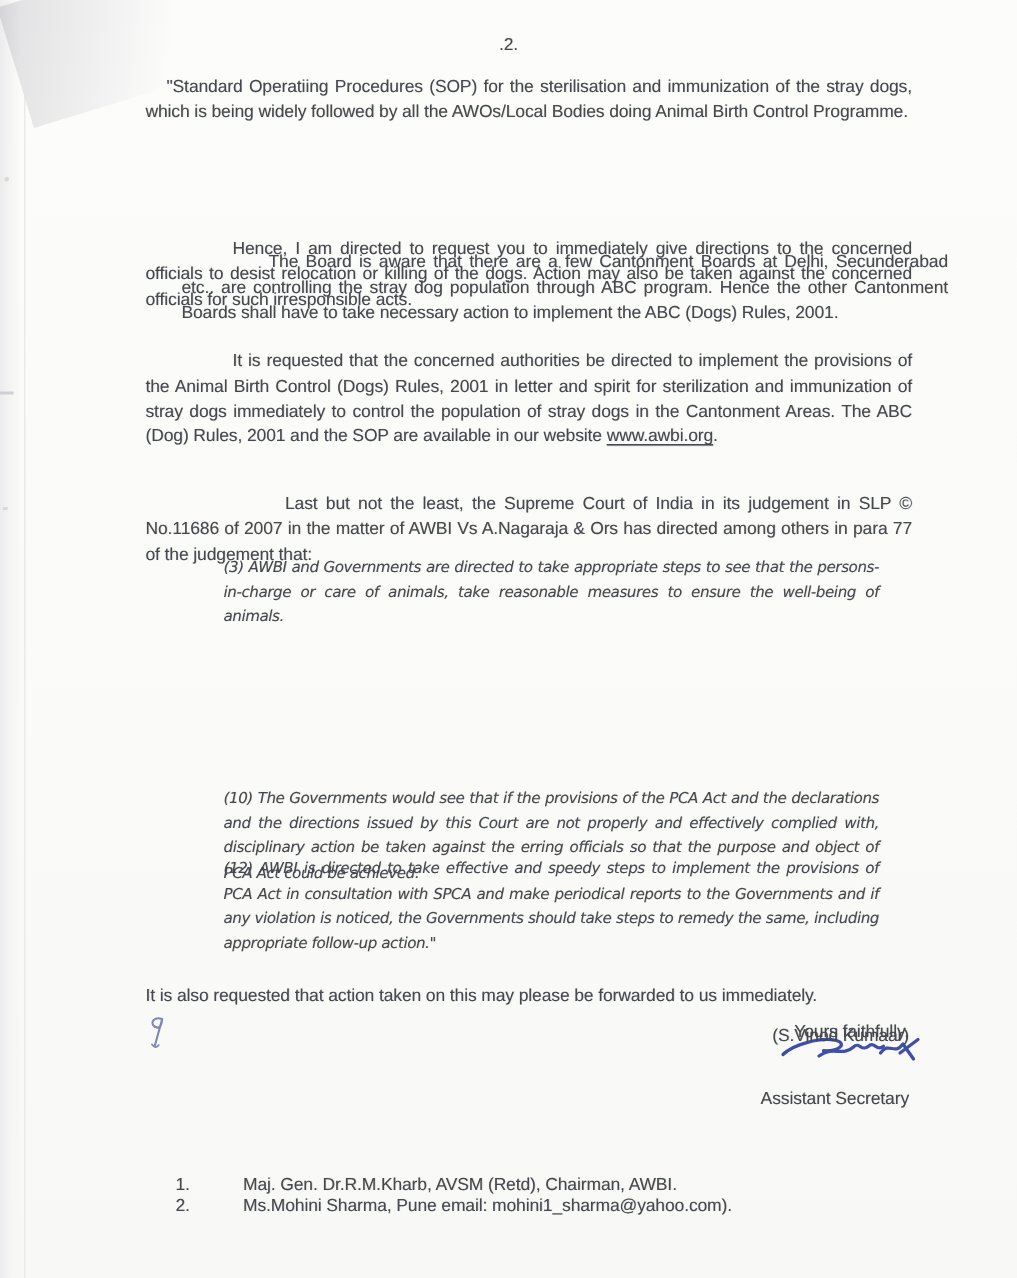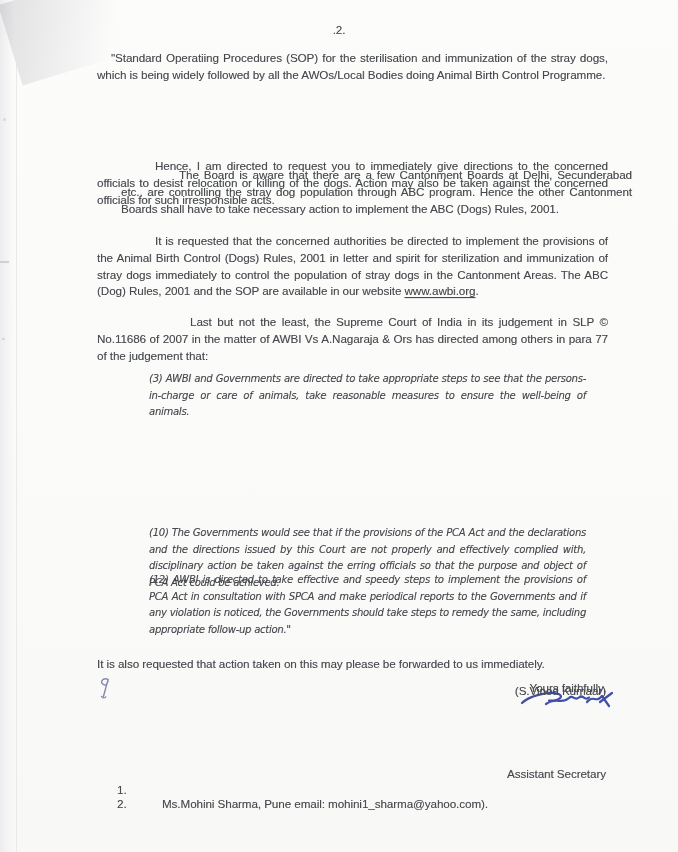--- a/index.html
+++ b/index.html
@@ -52,21 +52,21 @@
   <div class="txt page-num">.2.</div>
 
   <div class="txt body-par indent-14" style="top:50px;">"Standard Operatiing Procedures (SOP) for the sterilisation and immunization of the stray dogs, which is being widely followed by all the AWOs/Local Bodies doing Animal Birth Control Programme.</div>
 
   <div class="txt body-par indent-58" style="top:110px;margin-top:48px;">Hence, I am directed to request you to immediately give directions to the concerned officials to desist relocation or killing of the dogs. Action may also be taken against the concerned officials for such irresponsible acts.</div>
 
   <div class="txt body-par indent-58" style="top:167px;margin-left:24px;">The Board is aware that there are a few Cantonment Boards at Delhi, Secunderabad etc.. are controlling the stray dog population through ABC program. Hence the other Cantonment Boards shall have to take necessary action to implement the ABC (Dogs) Rules, 2001.</div>
 
   <div class="txt body-par indent-58" style="top:233px;"><span>It is requested that the concerned authorities be directed to implement the provisions of the Animal Birth Control (Dogs) Rules, 2001 in letter and spirit for sterilization and immunization of stray dogs immediately to control the population of stray dogs in the Cantonment Areas. The ABC (Dog) Rules, 2001 and the SOP are available in our website </span><span class="weblink">www.awbi.org</span><span>.</span></div>
 
-  <div class="txt body-par indent-93" style="top:314px;">Last but not the least, the Supreme Court of India in its judgement in SLP © No.11686 of 2007 in the matter of AWBI Vs A.Nagaraja &amp; Ors has directed among others in para 77 of the judgement that:</div>
+  <div class="txt body-par indent-93" style="top:328px;">Last but not the least, the Supreme Court of India in its judgement in SLP © No.11686 of 2007 in the matter of AWBI Vs A.Nagaraja &amp; Ors has directed among others in para 77 of the judgement that:</div>
 
   <div class="txt quote-par" style="top:371px;">(3) AWBI and Governments are directed to take appropriate steps to see that the persons-in-charge or care of animals, take reasonable measures to ensure the well-being of animals.</div>
   <div class="txt quote-par" style="top:487px;margin-top:38px;">(10) The Governments would see that if the provisions of the PCA Act and the declarations and the directions issued by this Court are not properly and effectively complied with, disciplinary action be taken against the erring officials so that the purpose and object of PCA Act could be achieved.</div>
   <div class="txt quote-par" style="top:572px;">(12) AWBI is directed to take effective and speedy steps to implement the provisions of PCA Act in consultation with SPCA and make periodical reports to the Governments and if any violation is noticed, the Governments should take steps to remedy the same, including appropriate follow-up action."</div>
 
   <div class="txt" style="left:97px;top:656px;width:520px;">It is also requested that action taken on this may please be forwarded to us immediately.</div>
 
   <svg class="penmark-svg" width="16" height="28" viewBox="0 0 16 28">
     <path d="M11,3 C4,1.5 2.5,8.5 8.5,9 C10.5,9.2 11,5.5 11,3 L8,21" fill="none" stroke="#8187ae" stroke-width="1.4" stroke-linecap="round"></path>
     <path d="M6,20.5 C7.5,22.5 9.5,22.5 10.5,20.5" fill="none" stroke="#8187ae" stroke-width="1.2" stroke-linecap="round"></path>
@@ -75,21 +75,22 @@
   <div class="txt close-line" style="top:681px;text-align:right;">Yours faithfully,</div>
   <svg class="sig-svg" width="95" height="26" viewBox="0 0 95 26">
     <g fill="none" stroke="#3140a2" stroke-width="2.2" stroke-linecap="round" stroke-linejoin="round" opacity="0.92">
       <path d="M3,15 C10,8 28,3.5 38,5.5 C46,7.5 41,13 30,12.5"></path>
       <path d="M27,16 C37,8.5 42,17 50,10 C54,6 55,13.5 60,9.5 C64,5.5 65,13.5 70,9.5"></path>
       <path d="M68,14 C74,6 77,16 83,8 L90,18"></path>
       <path d="M81,14 L93,5"></path>
     </g>
   </svg>
   <div class="txt close-line" style="top:684px;">(S.Vinod Kumaar)</div>
-  <div class="txt close-line" style="top:767px;">Assistant Secretary</div>
+  <div class="txt close-line" style="top:726px;">Assistant Secretary</div>
 
 
   <div class="txt copy-num" style="top:782px;">1.</div>
+  <div class="txt copy-item" style="top:782px;">Maj. Gen. Dr.R.M.Kharb, AVSM (Retd), Chairman, AWBI.</div>
 
   <div class="txt copy-num" style="top:796px;">2.</div>
   <div class="txt copy-item" style="top:796px;">Ms.Mohini Sharma, Pune email: mohini1_sharma@yahoo.com).</div>
 
 </div>
 
 </body></html>

